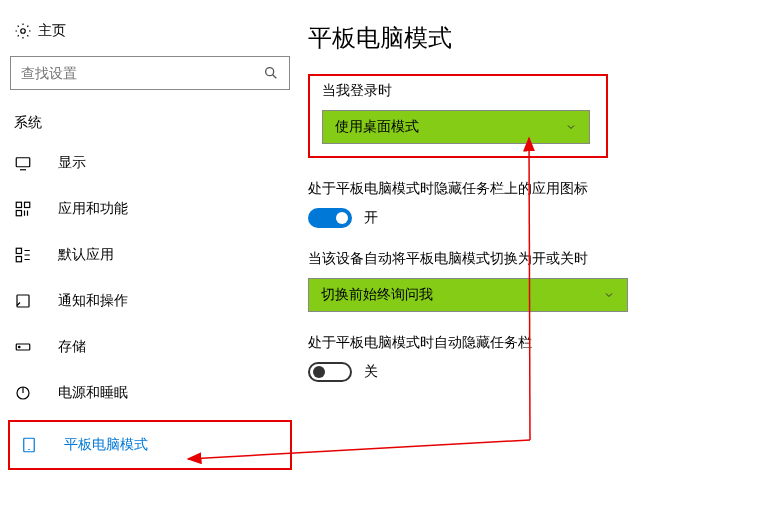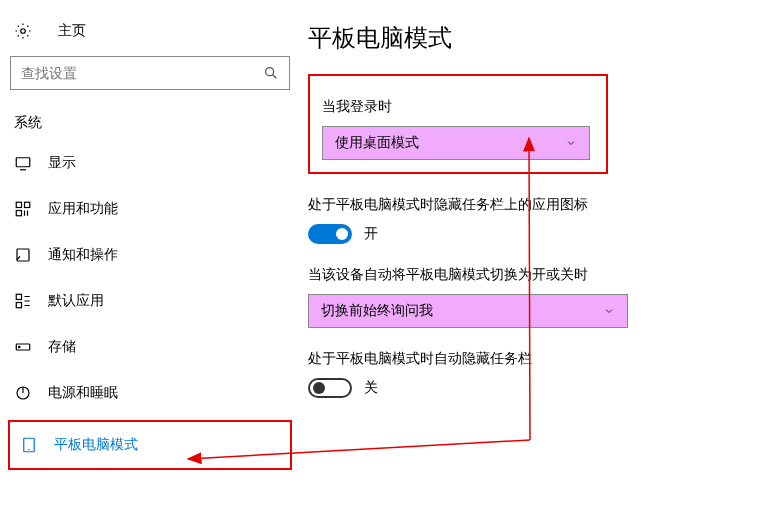--- a/index.html
+++ b/index.html
@@ -1,34 +1,34 @@
 <!DOCTYPE html>
 <html><head>
   <meta charset="utf-8">
   <style>
     * { margin: 0; padding: 0; box-sizing: border-box; }
     body { font-family: "Microsoft YaHei", "Segoe UI", sans-serif; font-size: 14px; color: #000; background: #fff; width: 765px; height: 508px; overflow: hidden; position: relative; }
     .container { display: flex; height: 100%; }
     .sidebar { width: 300px; padding: 18px 8px 8px 8px; }
-    .home-row { display: flex; align-items: center; gap: 26px; padding: 4px 6px 14px 6px; }
+    .home-row { display: flex; align-items: center; gap: 6px; padding: 4px 6px 14px 6px; }
     .home-row .icon { width: 18px; height: 18px; display:flex; align-items:center; justify-content:center; }
     .search-box { border: 1px solid #888; height: 34px; display: flex; align-items: center; padding: 0 10px; margin: 2px 2px 18px 2px; }
     .search-box input { border: none; outline: none; flex: 1; font-size: 14px; color: #15803d; background: transparent; font-family: inherit; }
     .search-icon { width: 16px; height: 16px; color: #555; }
     .section-label { padding: 6px 6px 8px 6px; font-size: 14px; }
-    .nav-item { display: flex; align-items: center; gap: 16px; padding: 14px 6px; cursor: pointer; }
+    .nav-item { display: flex; align-items: center; gap: 26px; padding: 14px 6px; cursor: pointer; }
     .nav-item .icon { width: 18px; height: 18px; display:flex; align-items:center; justify-content:center; color:#000; }
     .nav-item.active { color: #0078d7; }
     .nav-item.active .icon { color: #0078d7; }
     .highlight-box-nav { border: 2px solid #e60000; padding: 0 4px; margin-top: 4px; }
     .main { flex: 1; padding: 22px 20px 20px 8px; position: relative; }
     .main h1 { font-size: 24px; font-weight: 400; margin-bottom: 20px; }
     .highlight-box-top { border: 2px solid #e60000; padding: 6px 12px 12px 12px; margin-bottom: 22px; width: 300px; }
-    .field-label { font-size: 14px; margin-bottom: 10px; display: block; margin-top: 16px; }
-    .dropdown { border: 1px solid #888; height: 34px; display: flex; align-items: center; justify-content: space-between; padding: 0 12px; cursor: pointer; background: #f0abfc; }
+    .field-label { font-size: 14px; margin-bottom: 10px; display: block; }
+    .dropdown { border: 1px solid #888; height: 34px; display: flex; align-items: center; justify-content: space-between; padding: 0 12px; cursor: pointer; background: #84cc16; }
     .dropdown .chev { width: 12px; height: 12px; }
     .group { margin-bottom: 22px; }
     .group .dropdown { width: 320px; margin-top: 10px; }
     .toggle-row { display: flex; align-items: center; gap: 12px; margin-top: 10px; }
     .toggle { width: 44px; height: 20px; border-radius: 10px; position: relative; cursor: pointer; }
     .toggle.on { background: #0078d7; }
     .toggle.off { background: #fff; border: 2px solid #333; }
     .toggle .knob { width: 12px; height: 12px; border-radius: 50%; position: absolute; top: 50%; transform: translateY(-50%); }
     .toggle.on .knob { background: #fff; right: 4px; }
     .toggle.off .knob { background: #333; left: 3px; }
@@ -82,36 +82,36 @@
             <line x1="14" y1="14" x2="14" y2="21"></line>
             <line x1="18" y1="14" x2="18" y2="21"></line>
           </svg>
       </span>
       <span>应用和功能</span>
     </div>
 
     <div class="nav-item">
       <span class="icon">
         <svg viewBox="0 0 24 24" width="18" height="18" fill="none" stroke="#000" stroke-width="1.6">
-            <rect x="4" y="4" width="16" height="16" rx="1"></rect>
-            <path d="M4 18l4-4"></path>
-          </svg>
-      </span>
-      <span>通知和操作</span>
-    </div>
-
-    <div class="nav-item">
-      <span class="icon">
-        <svg viewBox="0 0 24 24" width="18" height="18" fill="none" stroke="#000" stroke-width="1.6">
             <rect x="3" y="3" width="7" height="7"></rect>
             <rect x="3" y="14" width="7" height="7"></rect>
             <path d="M14 6h7M14 12h7M14 18h7"></path>
           </svg>
       </span>
       <span>默认应用</span>
+    </div>
+
+    <div class="nav-item">
+      <span class="icon">
+        <svg viewBox="0 0 24 24" width="18" height="18" fill="none" stroke="#000" stroke-width="1.6">
+            <rect x="4" y="4" width="16" height="16" rx="1"></rect>
+            <path d="M4 18l4-4"></path>
+          </svg>
+      </span>
+      <span>通知和操作</span>
     </div>
 
     <div class="nav-item">
       <span class="icon">
         <svg viewBox="0 0 24 24" width="18" height="18" fill="none" stroke="#000" stroke-width="1.6">
             <rect x="3" y="8" width="18" height="8" rx="1"></rect>
             <circle cx="7" cy="12" r="1" fill="#000"></circle>
           </svg>
       </span>
       <span>存储</span>

